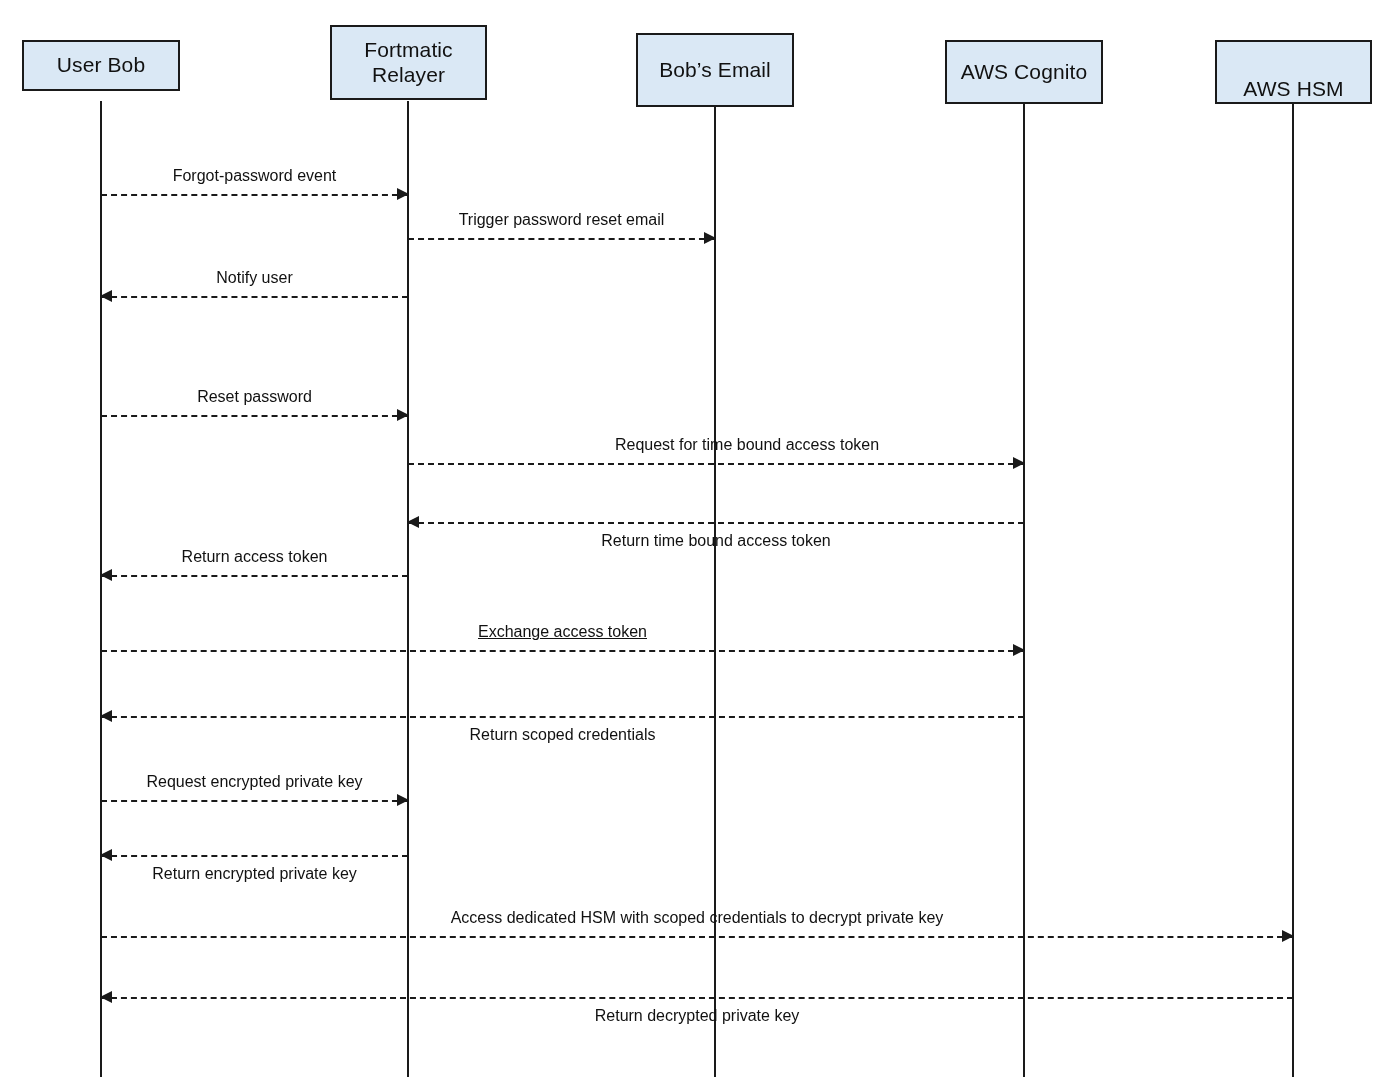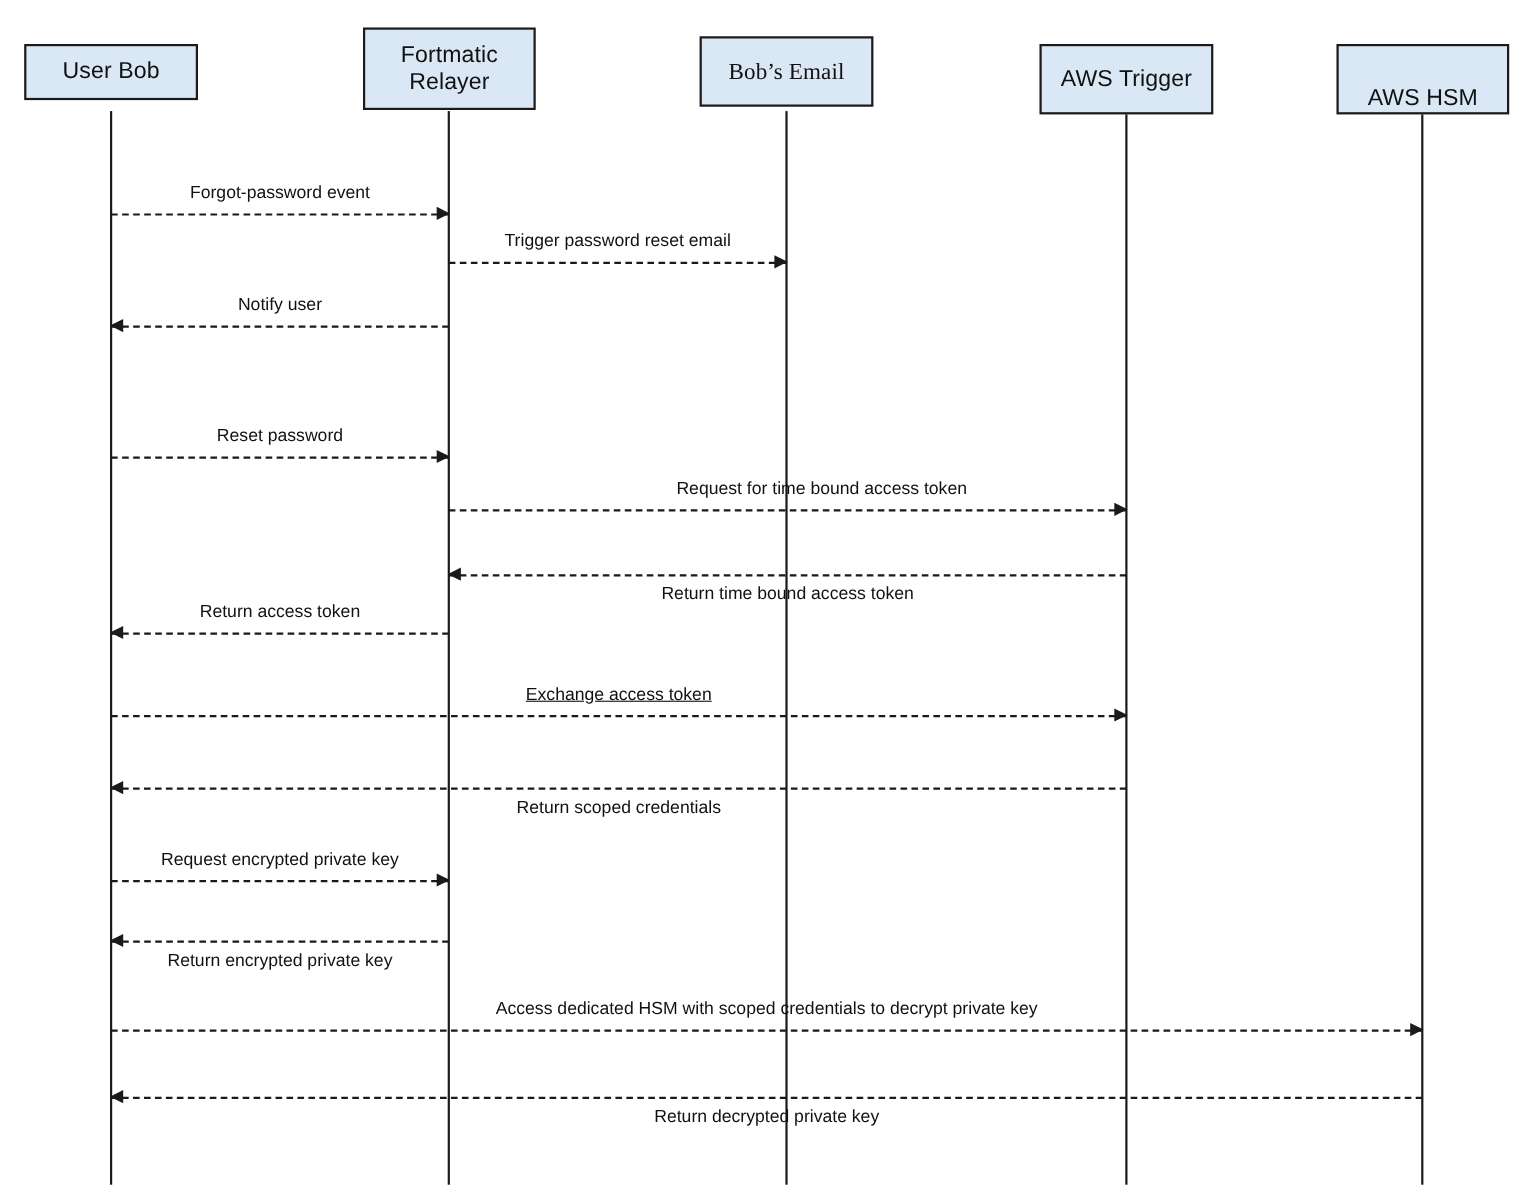--- a/index.html
+++ b/index.html
@@ -162,23 +162,23 @@
       </div>
     </div>
   <div id="participants-layer">
       <div class="participant-box" style="left: 22px; top: 40px; width: 158px; height: 51px;">
         <span class="participant-label">User Bob</span>
       </div>
       <div class="participant-box" style="left: 330px; top: 25px; width: 157px; height: 75px;">
         <span class="participant-label">Fortmatic
 Relayer</span>
       </div>
-      <div class="participant-box" style="left: 636px; top: 33px; width: 158px; height: 64px; font-family: Liberation Serif, serif;">
+      <div class="participant-box" style="left: 636px; top: 33px; width: 158px; height: 74px;">
         <span class="participant-label">Bob’s Email</span>
       </div>
       <div class="participant-box" style="left: 945px; top: 40px; width: 158px; height: 64px;">
-        <span class="participant-label">AWS Trigger</span>
+        <span class="participant-label">AWS Cognito</span>
       </div>
       <div class="participant-box" style="left: 1215px; top: 40px; width: 157px; height: 64px; align-items: flex-end;">
         <span class="participant-label">AWS HSM</span>
       </div>
     </div>
 </div>
 
 </body></html>

